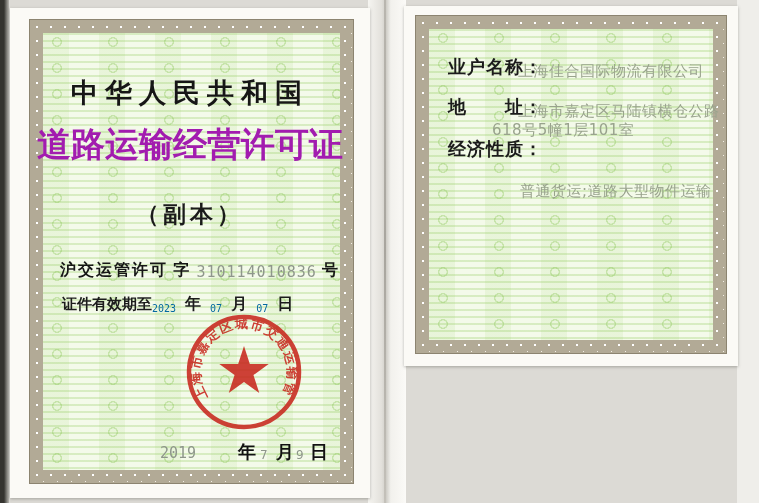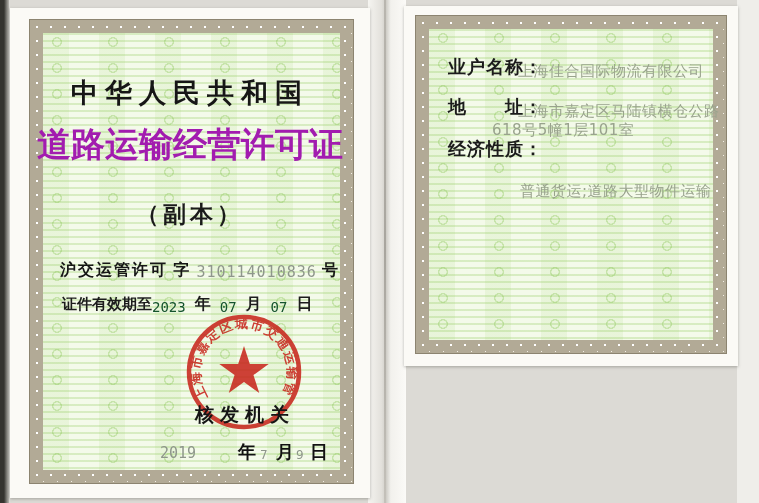--- a/index.html
+++ b/index.html
@@ -79,21 +79,21 @@
     font-size:15px;color:#8e968b;letter-spacing:1px;
     font-family:"DejaVu Sans Mono","Liberation Mono",monospace;
     transform:translateY(2px);
   }
   .validity-row{
     position:absolute;left:52px;top:286px;color:#1c1c1c;font-size:15px;
     font-family:"DejaVu Serif","Liberation Serif",serif;font-weight:600;
     white-space:nowrap;
   }
   .validity-row .num{
-    color:#14532d;font-weight:normal;font-size:14px;
+    color:#0369a1;font-weight:normal;font-size:10px;
     font-family:"DejaVu Sans Mono","Liberation Mono",monospace;
     display:inline-block;transform:translateY(3px);
   }
   .validity-row .unit{margin:0 9px;font-size:16px;}
   .stamp{position:absolute;left:167px;top:297px;width:134px;height:134px;opacity:.88;}
   .issuer{
     position:absolute;left:0;right:0;top:394px;text-align:center;
     font-size:19px;color:#151515;letter-spacing:6px;font-weight:600;
     font-family:"DejaVu Serif","Liberation Serif",serif;
     transform:translateX(45px);width:220px;left:80px;right:auto;
@@ -159,21 +159,20 @@
       <defs>
         <path id="stamp-arc" d="M 31.0 92.3 A 44 44 0 1 1 103.0 92.3" fill="none"></path>
       </defs>
       <circle cx="67" cy="67" r="55" fill="none" stroke="#c8281e" stroke-width="4.5"></circle>
       <path d="M67,41 L72.84,58.97 L91.73,58.97 L76.45,70.07 L82.28,88.03 L67,76.93 L51.72,88.03 L57.55,70.07 L42.27,58.97 L61.16,58.97 Z" fill="#c8281e"></path>
       <text>
         <textPath href="#stamp-arc" startOffset="0">上海市嘉定区城市交通运输管理所</textPath>
       </text>
     </svg>
 
-    <div class="issuer">核发机关</div>
 
     <div class="date-row">
       <span class="d-year">2019</span>
       <span class="d-yu">年</span>
       <span class="d-month">7</span>
       <span class="d-mu">月</span>
       <span class="d-day">9</span>
       <span class="d-du">日</span>
     </div>
 

